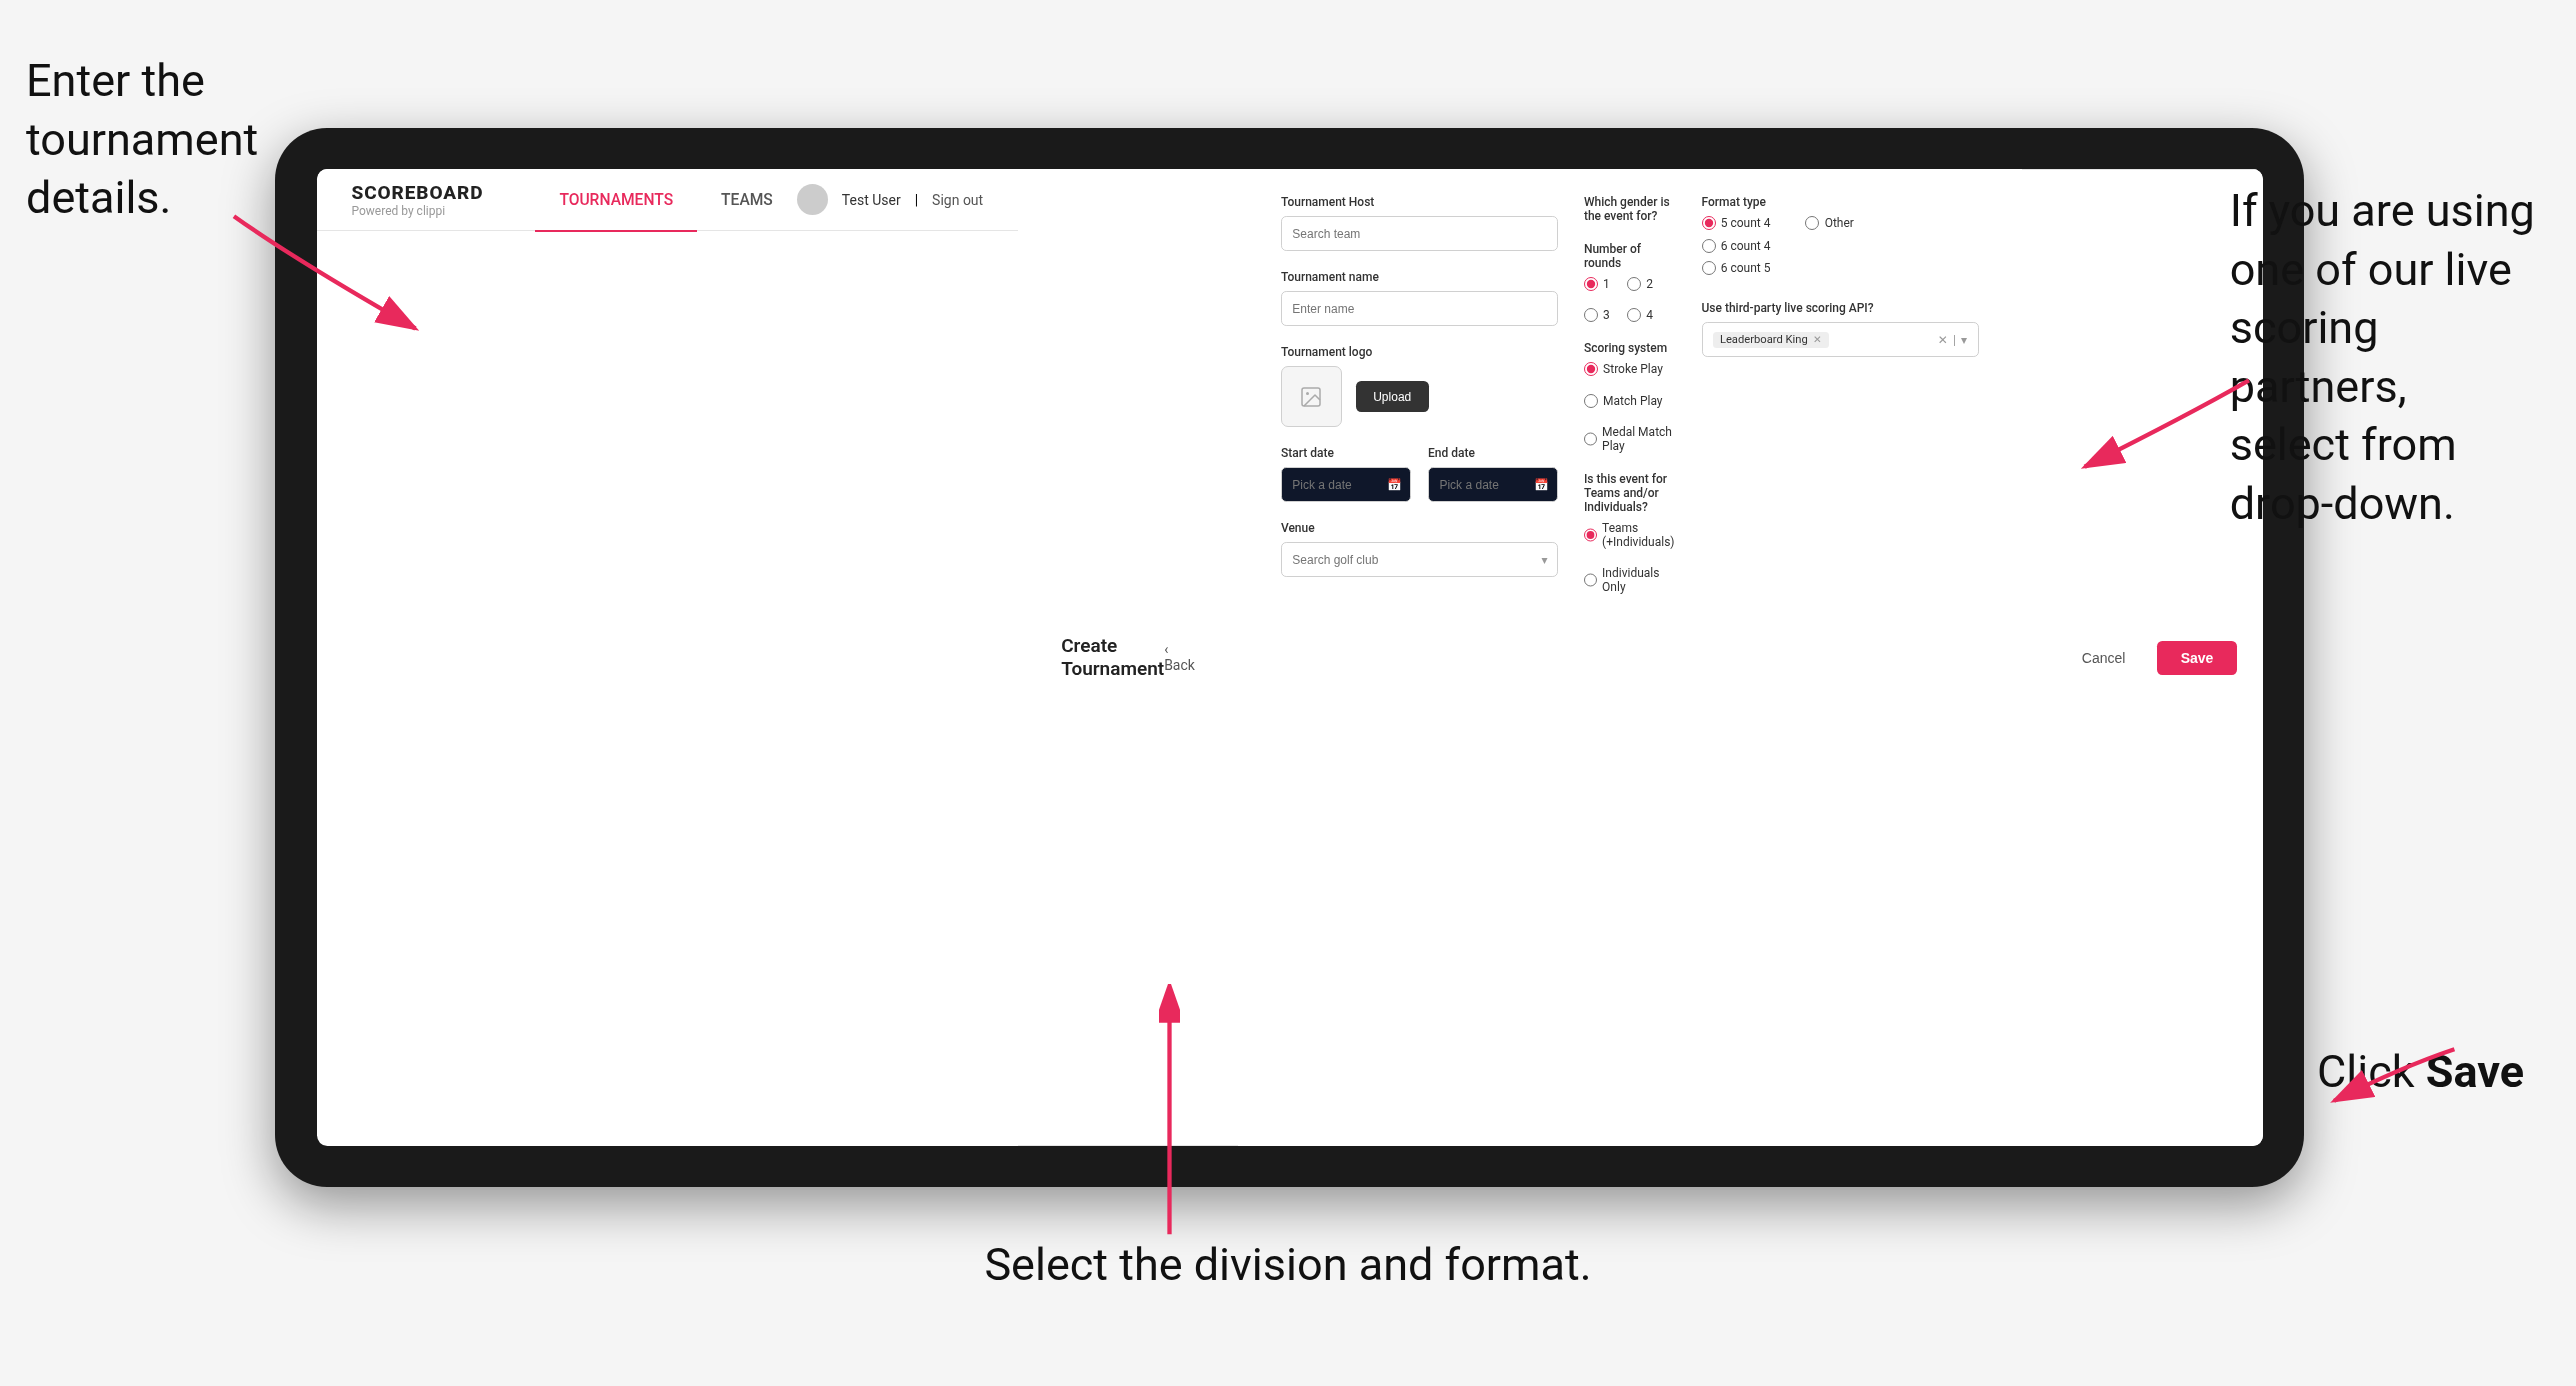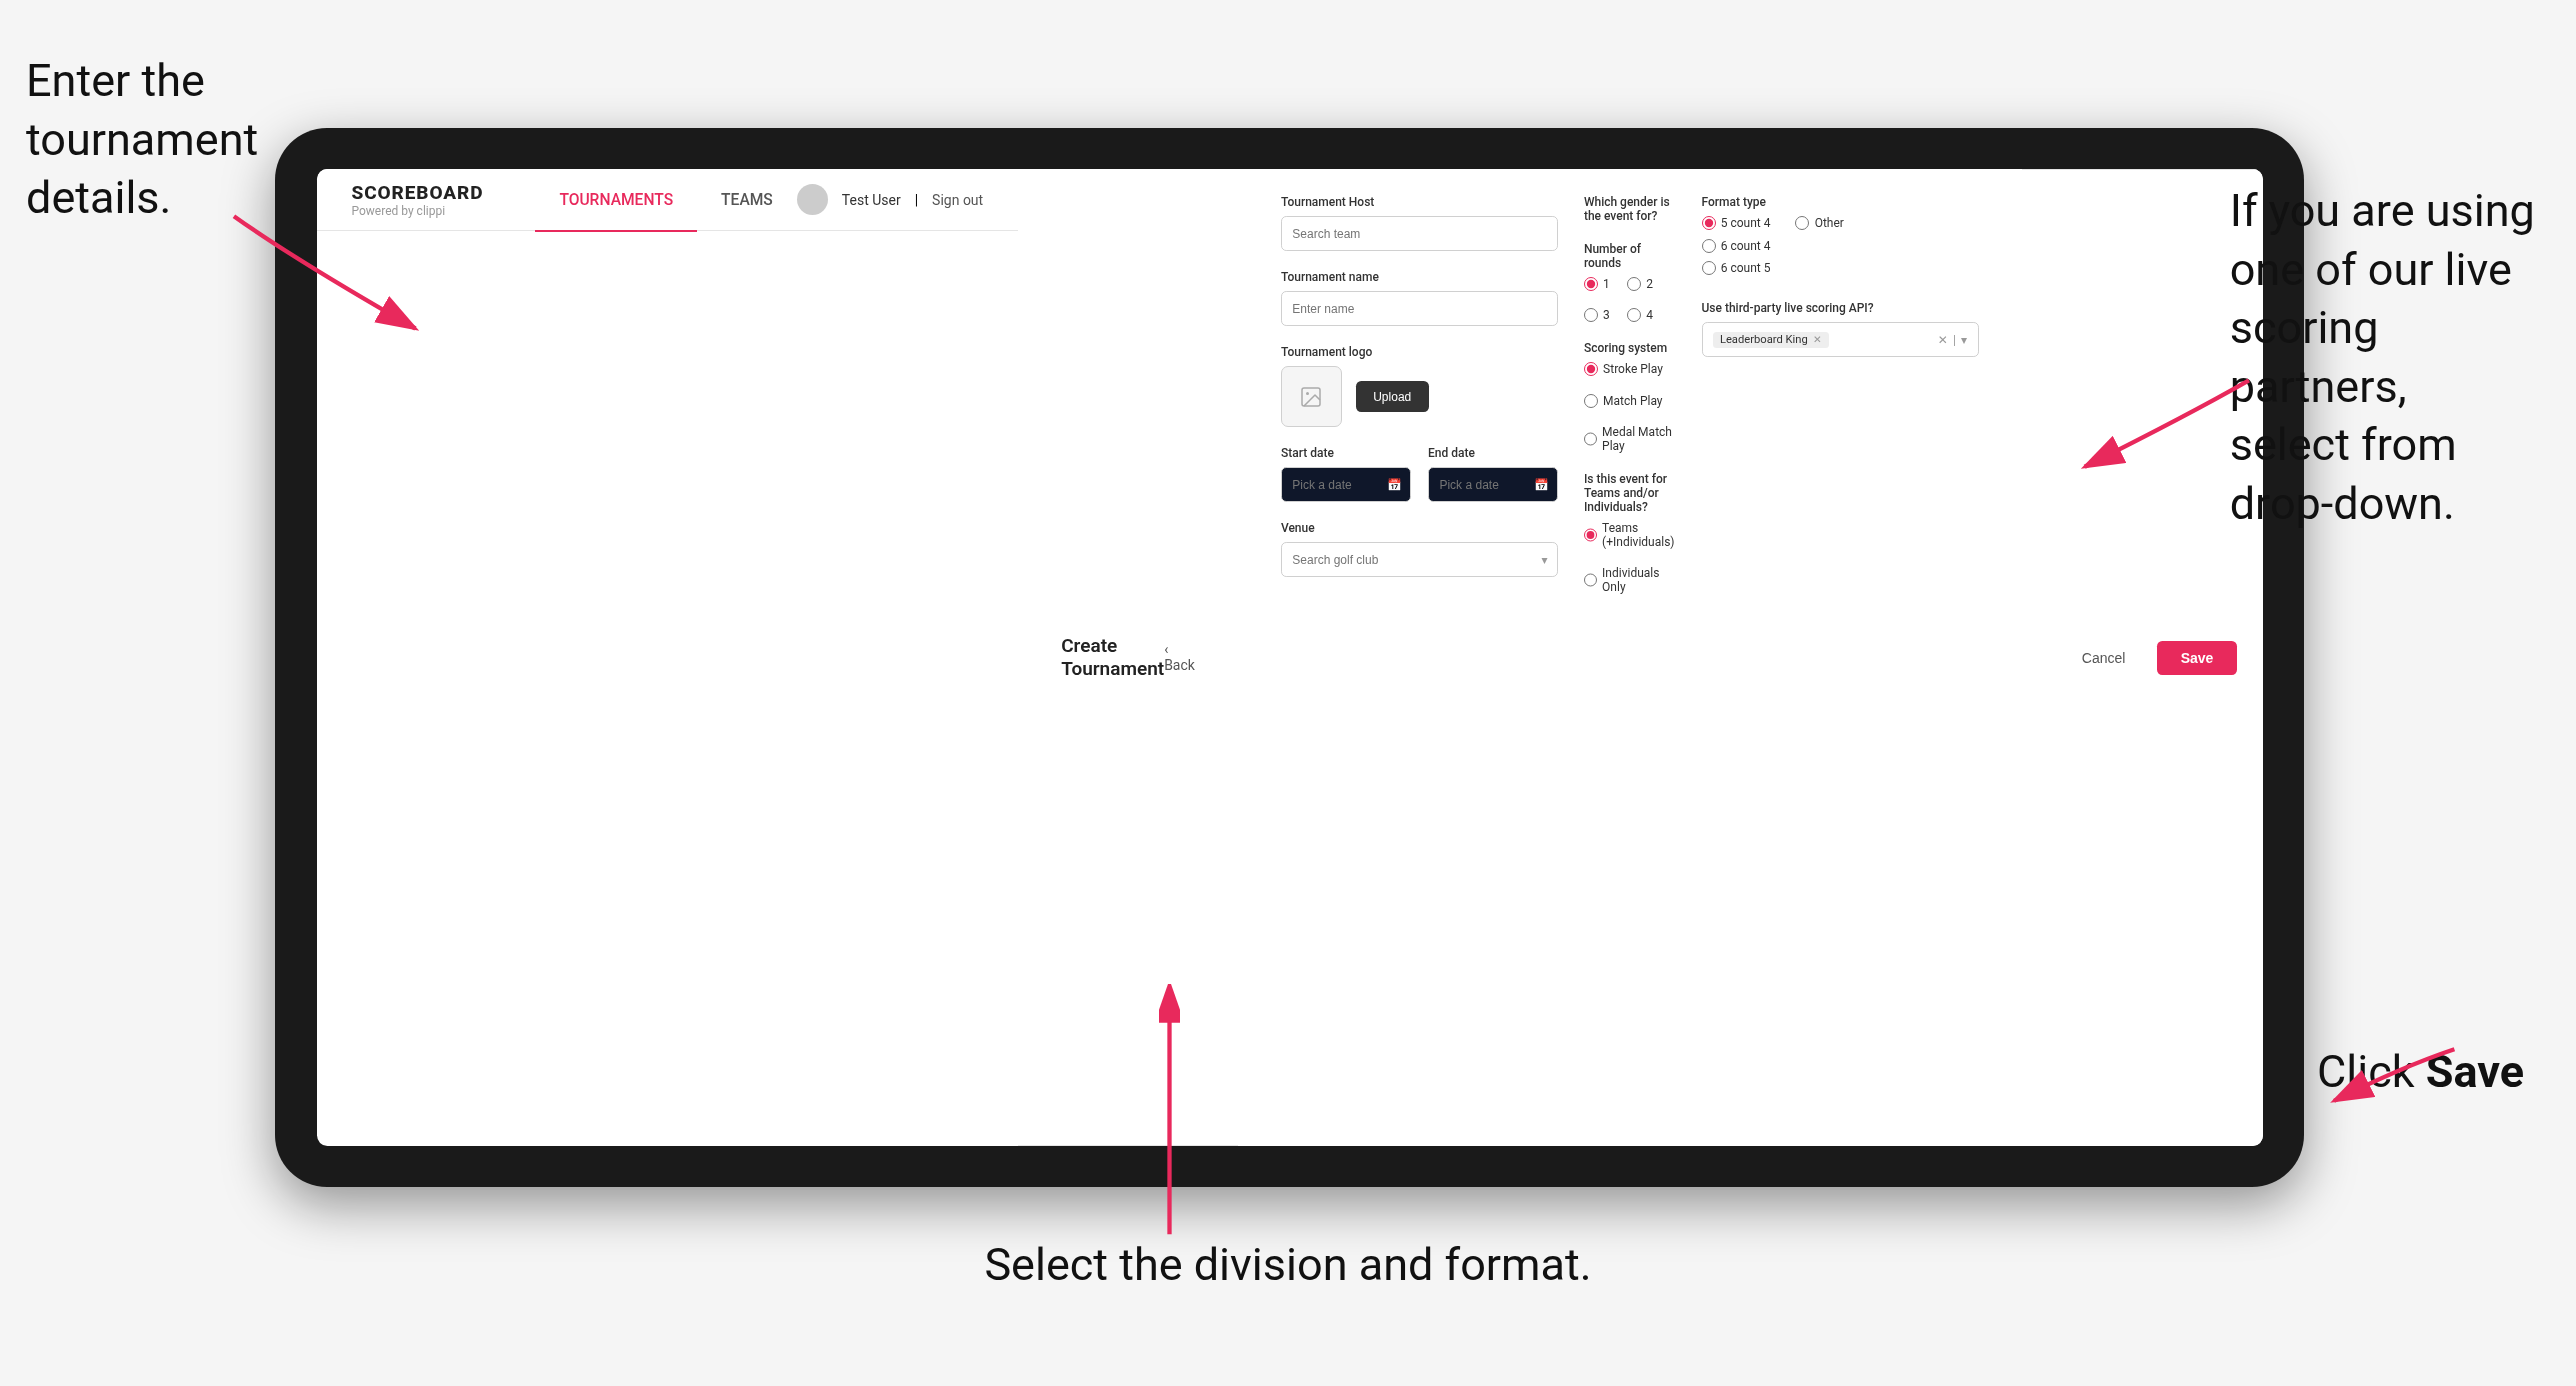--- a/index.html
+++ b/index.html
@@ -558,21 +558,21 @@
             </label>
           </div>
         </div>
 
       </div>
 
       <div class="col-right">
 
         <div class="field-group">
           <label class="field-label">Format type</label>
-          <div style="display:flex; gap:25px;">
+          <div style="display:flex; gap:35px;">
             <div class="radio-col">
               <label class="radio-item">
                 <input type="radio" name="format" checked="" style="">
                 <span>5 count 4</span>
               </label>
               <label class="radio-item">
                 <input type="radio" name="format" style="">
                 <span>6 count 4</span>
               </label>
               <label class="radio-item">

